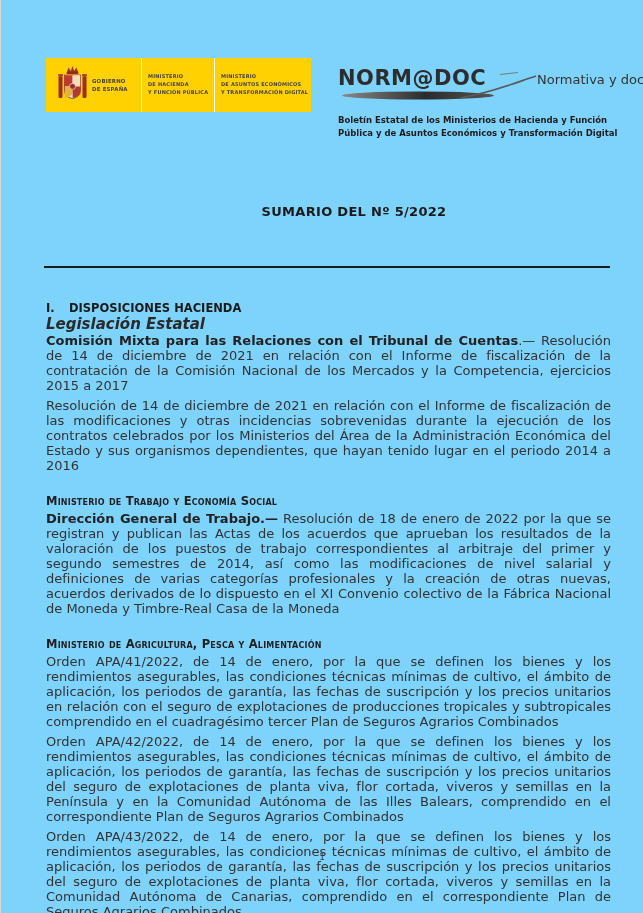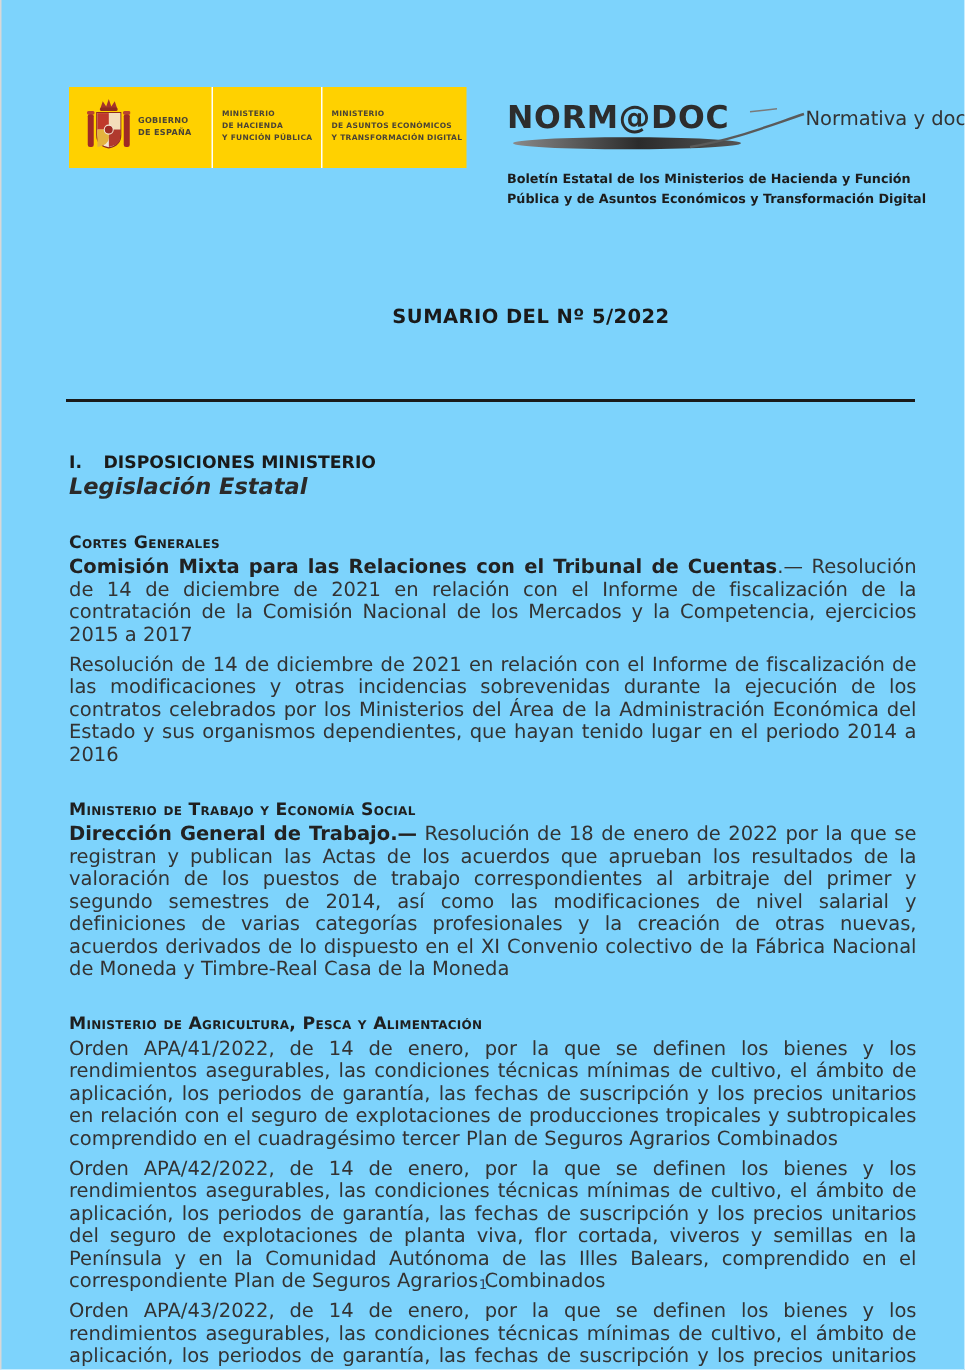--- a/index.html
+++ b/index.html
@@ -142,27 +142,26 @@
     <div class="logo-subtitle">Boletín Estatal de los Ministerios de Hacienda y Función Pública y de Asuntos Económicos y Transformación Digital</div>
   </div>
 
   <div class="doc-title">SUMARIO DEL Nº 5/2022</div>
   <div class="title-rule"></div>
 
   <div class="content">
 
     <div class="section-heading">
       <span class="num">I.</span>
-      <span>DISPOSICIONES MINISTERIO</span>
+      <span>DISPOSICIONES HACIENDA</span>
     </div>
 
     <div class="subsection">Legislación Estatal</div>
 
     <div>
-      <div class="group-heading">Cortes Generales</div>
       <p class="entry"><span class="lead">Comisión Mixta para las Relaciones con el Tribunal de Cuentas</span><span>.— </span><span>Resolución de 14 de diciembre de 2021 en relación con el Informe de fiscalización de la contratación de la Comisión Nacional de los Mercados y la Competencia, ejercicios 2015 a 2017</span></p>
       <p class="entry"><span>Resolución de 14 de diciembre de 2021 en relación con el Informe de fiscalización de las modificaciones y otras incidencias sobrevenidas durante la ejecución de los contratos celebrados por los Ministerios del Área de la Administración Económica del Estado y sus organismos dependientes, que hayan tenido lugar en el periodo 2014 a 2016</span></p>
     </div>
 
     <div>
       <div class="group-heading">Ministerio de Trabajo y Economía Social</div>
       <p class="entry"><span class="lead">Dirección General de Trabajo.—</span><span> </span><span>Resolución de 18 de enero de 2022 por la que se registran y publican las Actas de los acuerdos que aprueban los resultados de la valoración de los puestos de trabajo correspondientes al arbitraje del primer y segundo semestres de 2014, así como las modificaciones de nivel salarial y definiciones de varias categorías profesionales y la creación de otras nuevas, acuerdos derivados de lo dispuesto en el XI Convenio colectivo de la Fábrica Nacional de Moneda y Timbre-Real Casa de la Moneda</span></p>
     </div>
 
     <div>

